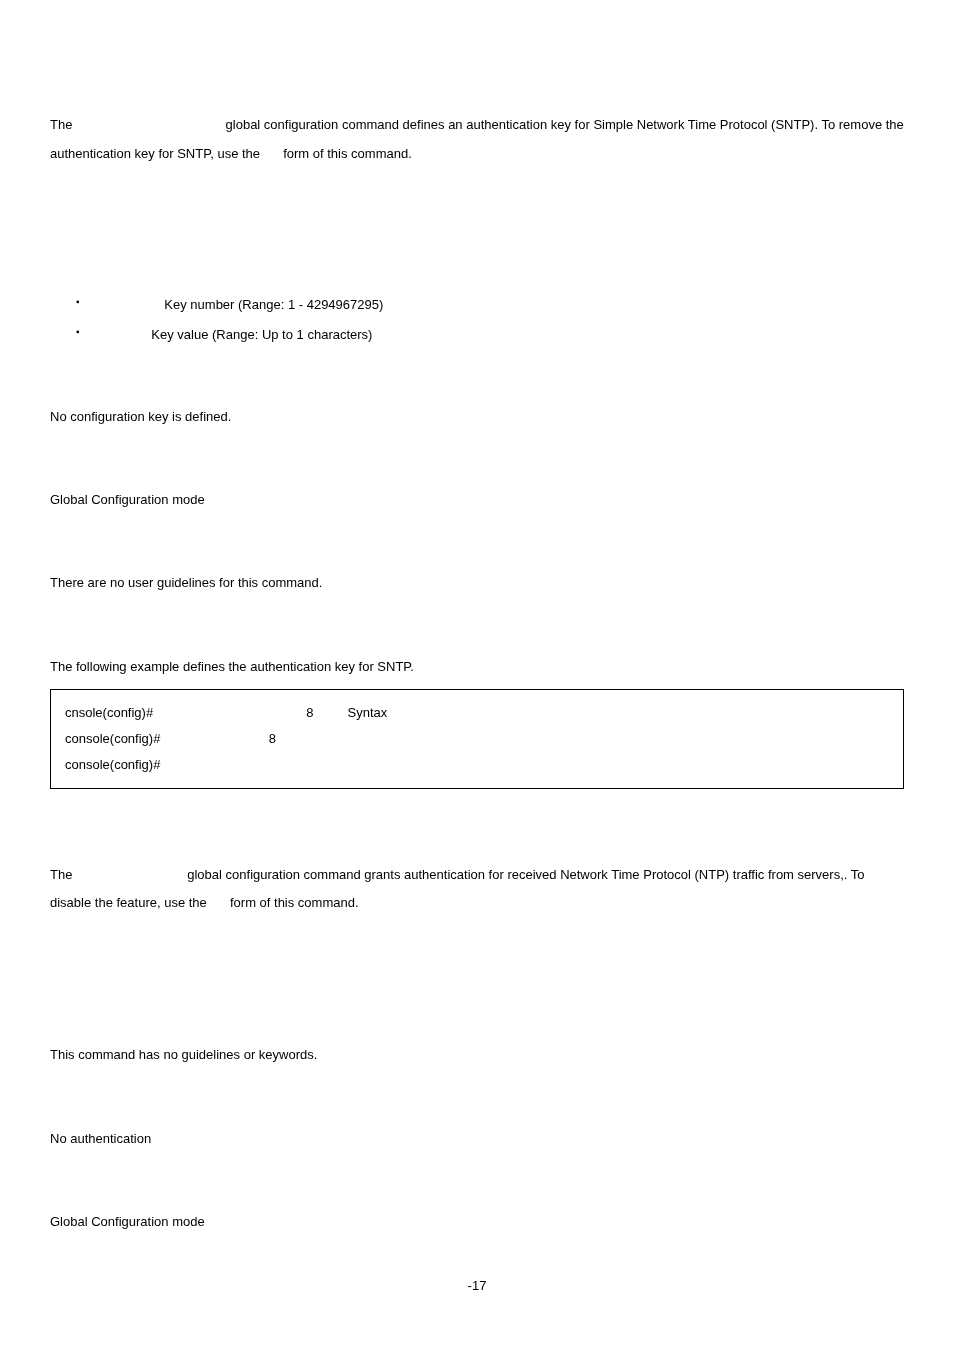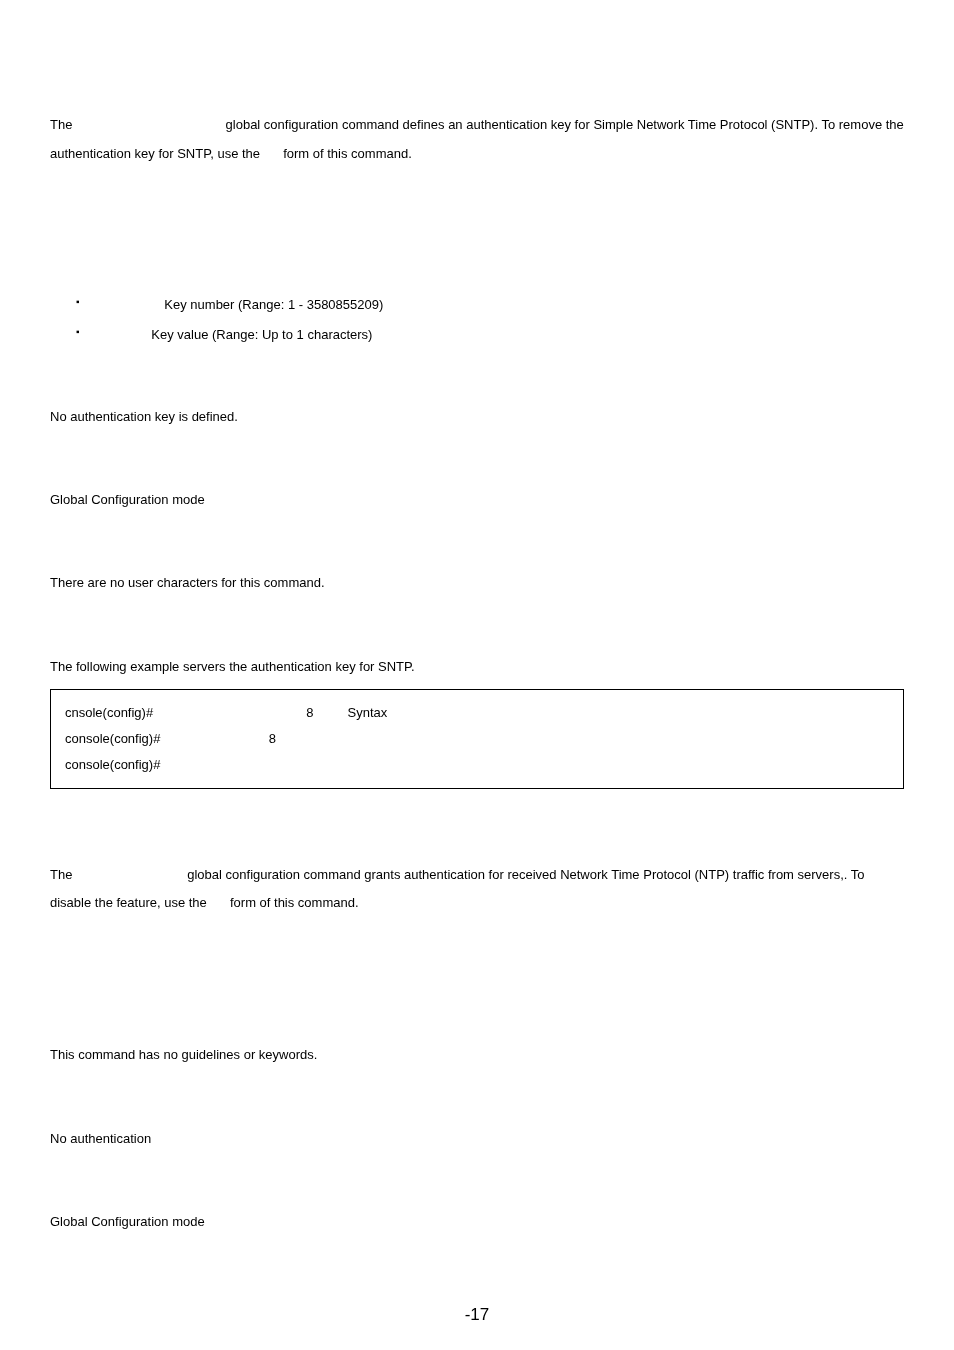--- a/index.html
+++ b/index.html
@@ -54,22 +54,22 @@
   .codebox {
     border: 1px solid #000;
     padding: 10px 14px;
     margin: 8px 0 20px 0;
     line-height: 2.0;
   }
   .codebox .row { white-space: pre; }
   .hidden-cmd { color: #fff; font-weight: bold; }
   .pagenum {
     text-align: center;
-    margin-top: 60px;
-    font-size: 17px;
+    margin-top: 36px;
+    font-size: 13px;
   }
 </style>
 </head>
 <body>
 
 <div class="heading1">5.2.4 sntp authentication-key</div>
 
 <p class="para">
   <span>The </span><span class="bold-inline">sntp authentication-key</span><span> global configuration command defines an authentication key for Simple Network Time Protocol (SNTP). To remove the authentication key for SNTP, use the </span><span class="bold-inline">no</span><span> form of this command.</span>
 </p>
@@ -77,38 +77,38 @@
 <div class="heading2">Syntax</div>
 <p class="para">
   <span class="bold-inline">sntp authentication-key </span><span class="italic-inline">number </span><span class="bold-inline">md5 </span><span class="italic-inline">value</span>
 </p>
 <p class="para">
   <span class="bold-inline">no sntp authentication-key </span><span class="italic-inline">number</span>
 </p>
 
 <ul class="params">
   <li>
-    <span class="param-key">number </span><span class="dash">— </span><span>Key number (Range: 1 - 3580855209)</span>
+    <span class="param-key">number </span><span class="dash">— </span><span>Key number (Range: 1 - 4294967295)</span>
   </li>
   <li>
     <span class="param-key">value </span><span class="dash">— </span><span>Key value (Range: Up to 1 characters)</span>
   </li>
 </ul>
 
 <div class="heading2">Default Configuration</div>
-<p class="para">No authentication key is defined.</p>
+<p class="para">No configuration key is defined.</p>
 
 <div class="heading2">Command Mode</div>
 <p class="para">Global Configuration mode</p>
 
 <div class="heading2">User Guidelines</div>
-<p class="para">There are no user characters for this command.</p>
+<p class="para">There are no user guidelines for this command.</p>
 
 <div class="heading2">Examples</div>
-<p class="para">The following example servers the authentication key for SNTP.</p>
+<p class="para">The following example defines the authentication key for SNTP.</p>
 
 <div class="codebox">
   <div class="row"><span>cnsole(config)# </span><span class="hidden-cmd">sntp authentication-key </span><span>8 </span><span class="hidden-cmd">md5 </span><span>Syntax</span></div>
   <div class="row"><span>console(config)# </span><span class="hidden-cmd">sntp trusted-key </span><span>8</span></div>
   <div class="row"><span>console(config)# </span><span class="hidden-cmd">sntp authenticate</span></div>
 </div>
 
 <div class="heading1">5.2.5 sntp authenticate</div>
 
 <p class="para">

